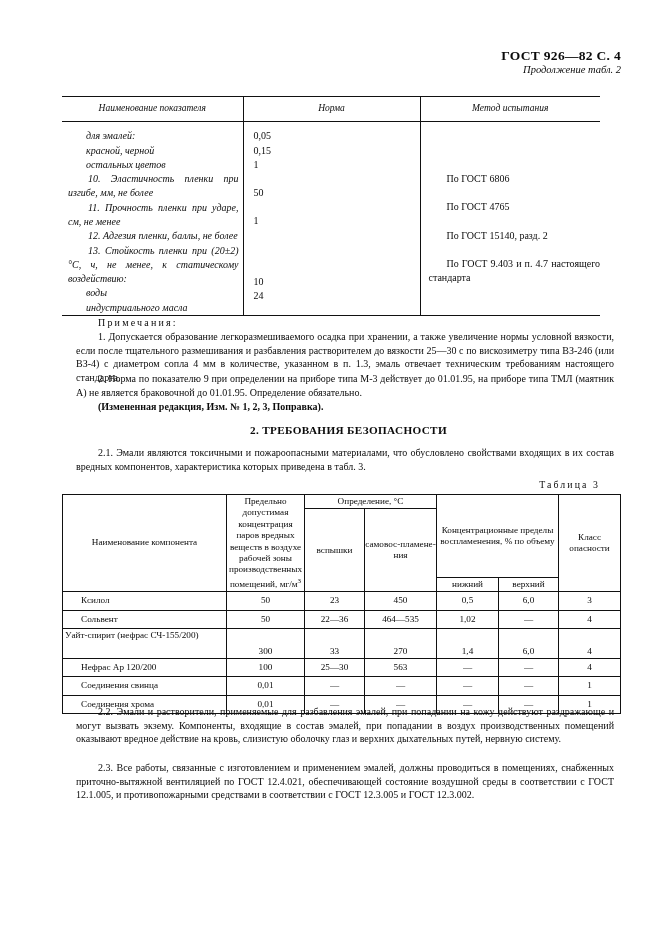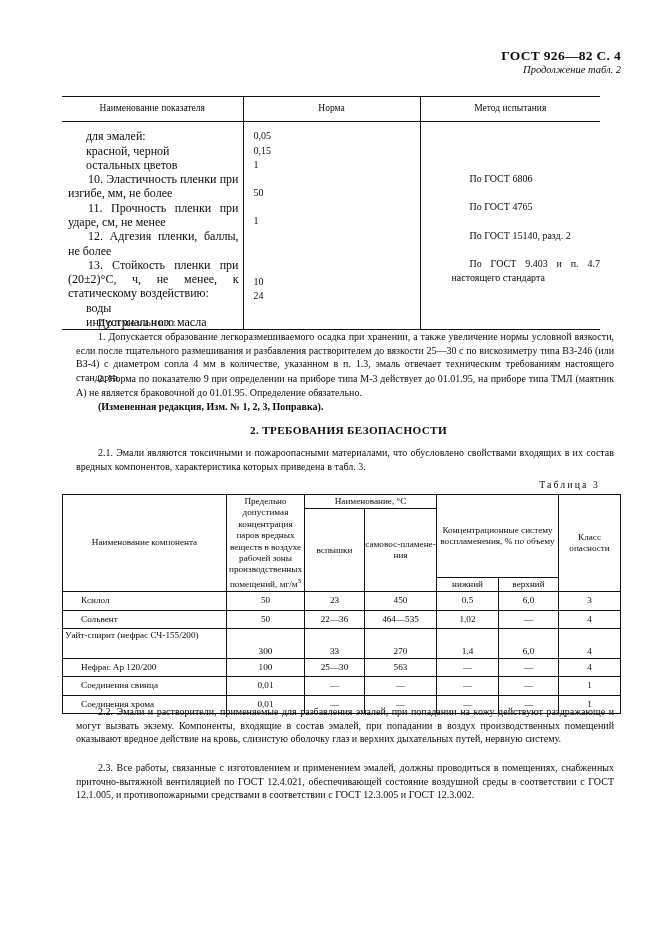--- a/index.html
+++ b/index.html
@@ -65,52 +65,54 @@
   }
   #table2 .rule-top   { border-top: 1.6px solid #111; }
   #table2 .rule-mid   { border-top: 1.6px solid #111; }
   #table2 .rule-bot   { border-bottom: 1.6px solid #111; }
   #table2 .vline      { border-left: 1px solid #111; }
 
   .t2head td {
     text-align: center;
     padding: 6px 4px 7px 4px;
     font-size: 9.5px;
+    font-style: italic;
   }
   .t2body td { padding: 0; }
 
   .col-name  { width: 181px; }
   .col-norm  { width: 177px; }
   .col-meth  { width: 180px; }
 
   .t2 .nm {
     position: relative;
     padding: 0 4px 0 6px;
   }
   .t2rowtxt {
-    font-size: 12px;
+    font-size: 10px;
     line-height: 14.3px;
     text-align: justify;
     text-align-last: left;
+    font-style: italic;
   }
   .t2rowtxt.ind { text-indent: 20px; }
   .t2rowtxt.sub { padding-left: 18px; }
   .t2val {
     font-size: 10px;
     line-height: 14.3px;
     padding-left: 10px;
   }
   .t2meth {
     font-size: 10px;
     line-height: 14.3px;
     padding-left: 8px;
     text-align: justify;
     text-align-last: left;
   }
-  .t2meth.ind { text-indent: 18px; margin-left: 23px; }
+  .t2meth.ind { text-indent: 18px; }
   .spacer-4 { height: 4px; }
   .spacer-7 { height: 7px; }
   .spacer-14 { height: 14px; }
 
   
   .para {
     position: absolute;
     left: 76px;
     width: 538px;
     font-size: 10px;
@@ -263,22 +265,22 @@
         <col class="r-low">
         <col class="r-up">
         <col class="r-cls">
     </colgroup>
     <tbody>
         <tr>
       <td class="outer-t" rowspan="3">Наименование компонента</td>
       <td class="outer-t" rowspan="3">
         <span>Предельно допустимая концентрация паров вредных веществ в воздухе рабочей зоны производственных помещений, мг/м</span><sup>3</sup>
       </td>
-      <td class="outer-t" colspan="2">Наименование, °С</td>
-      <td class="outer-t" colspan="2" rowspan="2">Концентрационные систему воспламенения, % по объему</td>
+      <td class="outer-t" colspan="2">Определение, °С</td>
+      <td class="outer-t" colspan="2" rowspan="2">Концентрационные пределы воспламенения, % по объему</td>
       <td class="outer-t" rowspan="3">Класс опасности</td>
     </tr>
     <tr>
       <td rowspan="2">вспышки</td>
       <td rowspan="2">самовос-пламене-ния</td>
     </tr>
     <tr>
       <td class="heavy-b">нижний</td>
       <td class="heavy-b">верхний</td>
     </tr>

